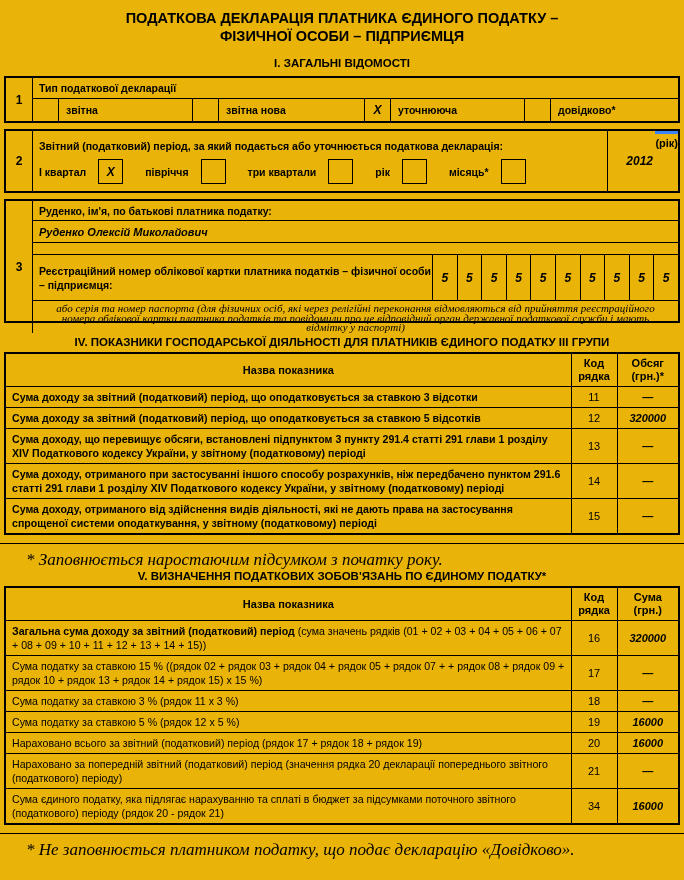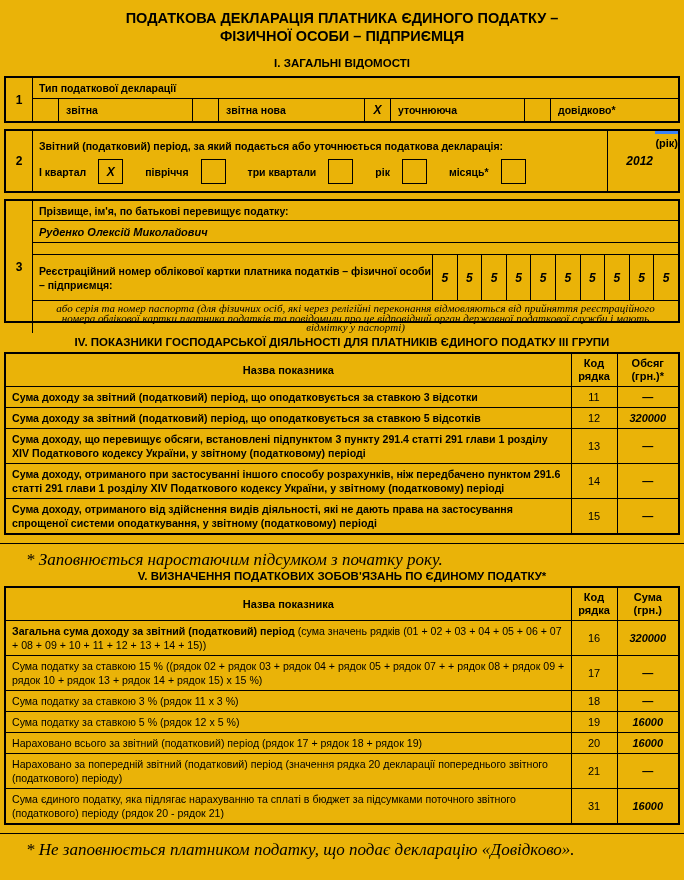--- a/index.html
+++ b/index.html
@@ -163,21 +163,21 @@
     </div>
     <div class="t2-year">
       <div class="year-val">2012</div>
       <div class="year-cap">(рік)</div>
     </div>
   </div>
 
   <div class="tbl t3">
     <div class="numcol">3</div>
     <div class="t3-body">
-      <div class="t3-r t3-r1">Прізвище, ім'я, по батькові перевищує податку:</div>
+      <div class="t3-r t3-r1">Руденко, ім'я, по батькові платника податку:</div>
       <div class="t3-r t3-r2">Руденко Олексій Миколайович</div>
       <div class="t3-r"></div>
       <div class="t3-r t3-r4">
         <div class="t3-reg-label">Реєстраційний номер облікової картки платника податків – фізичної особи – підприємця:</div>
         <div class="t3-digits" id="regDigits">
             <div class="digit-box">5</div>
             <div class="digit-box">5</div>
             <div class="digit-box">5</div>
             <div class="digit-box">5</div>
             <div class="digit-box">5</div>
@@ -268,21 +268,21 @@
           <td class="code">20</td>
           <td class="val num">16000</td>
         </tr>
         <tr>
           <td class="name"><span>Нараховано за попередній звітний (податковий) період (значення рядка 20 декларації попереднього звітного (податкового) періоду)</span></td>
           <td class="code">21</td>
           <td class="val">—</td>
         </tr>
         <tr>
           <td class="name"><span>Сума єдиного податку, яка підлягає нарахуванню та сплаті в бюджет за підсумками поточного звітного (податкового) періоду (рядок 20 - рядок 21)</span></td>
-          <td class="code">31</td>
+          <td class="code">34</td>
           <td class="val num">16000</td>
         </tr>
       </tbody>
   </table>
 
   <hr class="sep-line">
   <div class="footnote">* Не заповнюється платником податку, що подає декларацію «Довідково».</div>
 
 </div>
 

